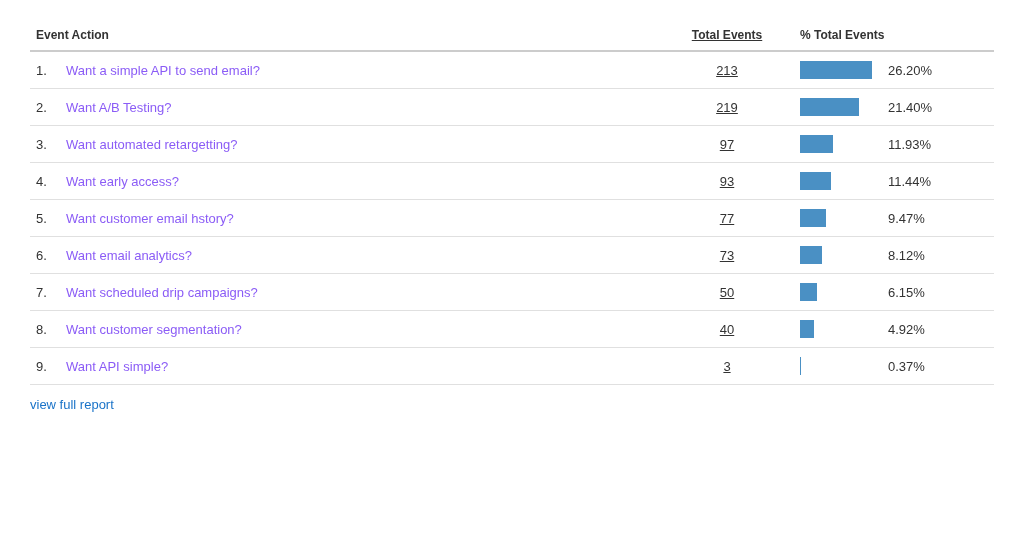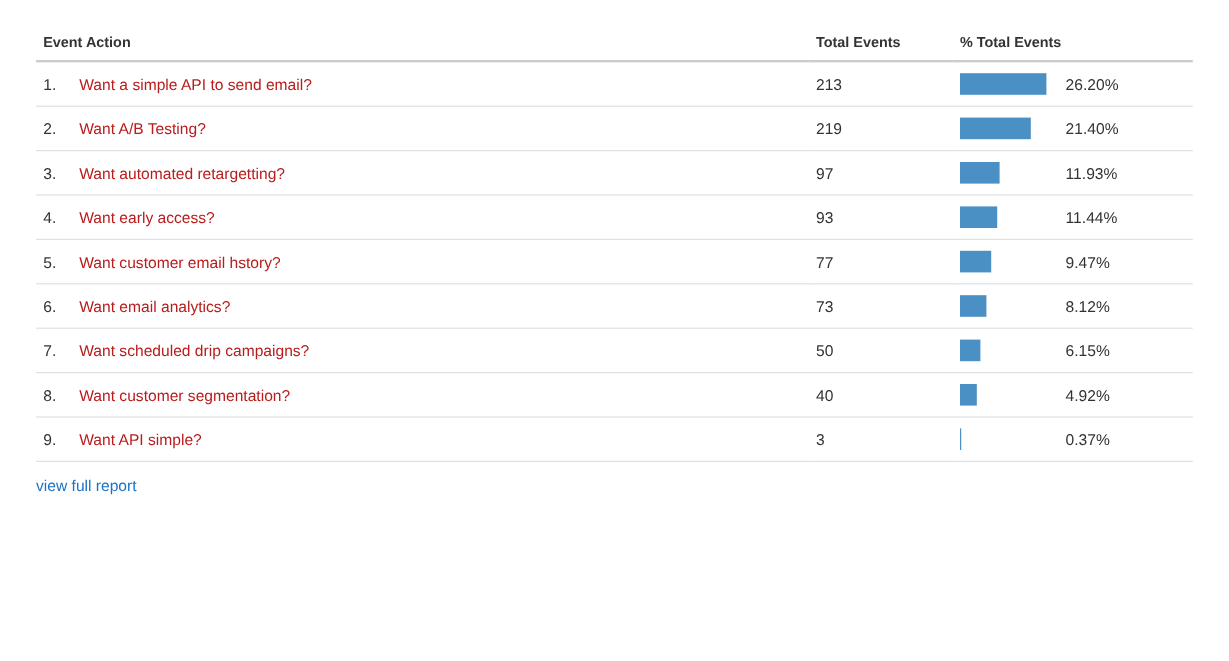--- a/index.html
+++ b/index.html
@@ -20,38 +20,39 @@
       border-bottom: 2px solid #ccc;
     }
     th {
       font-weight: bold;
       font-size: 12px;
       color: #333;
       padding: 8px 6px;
       text-align: left;
     }
     th.num-col, td.num-col {
-      text-align: left;
+      text-align: center;
       padding-right: 20px;
       width: 120px;
+      text-decoration: underline;
     }
     th.pct-col {
       width: 200px;
     }
     td {
       padding: 9px 6px;
       border-bottom: 1px solid #e0e0e0;
       vertical-align: middle;
     }
     td.rank {
       width: 30px;
       color: #333;
     }
     td.action a {
-      color: #b91c1c;
+      color: #8b5cf6;
       text-decoration: none;
     }
     td.pct-col {
       width: 200px;
     }
     .pct-container {
       display: flex;
       align-items: center;
       gap: 8px;
     }

